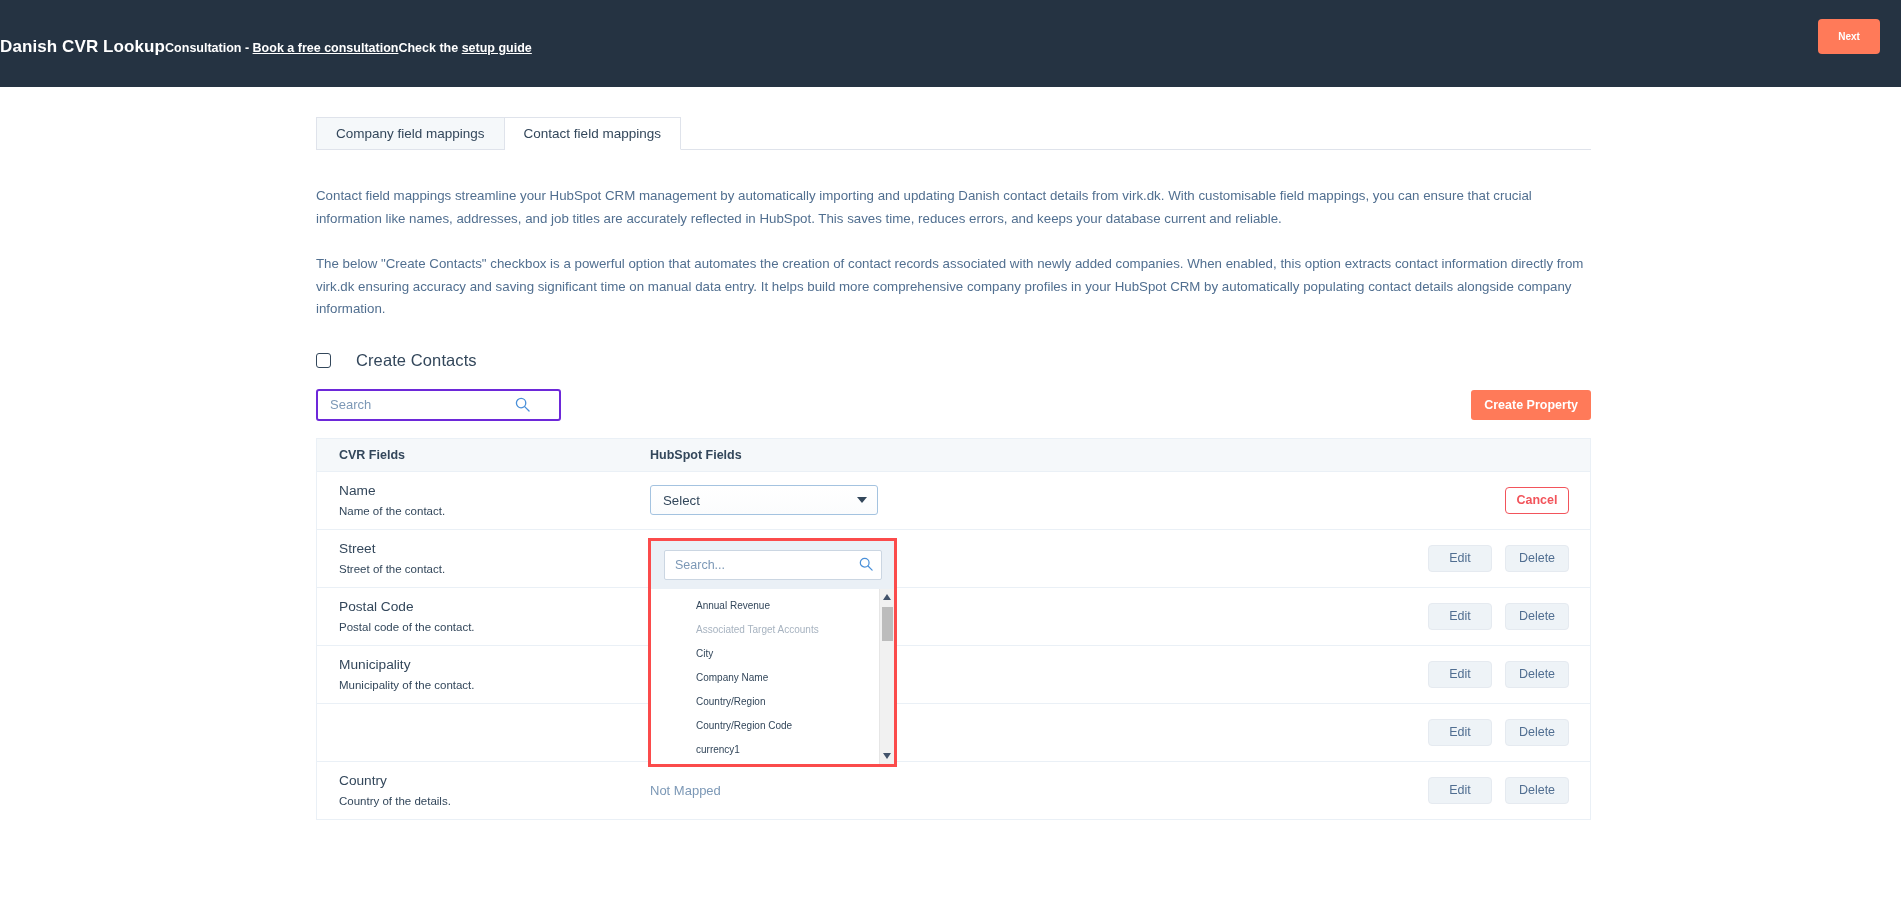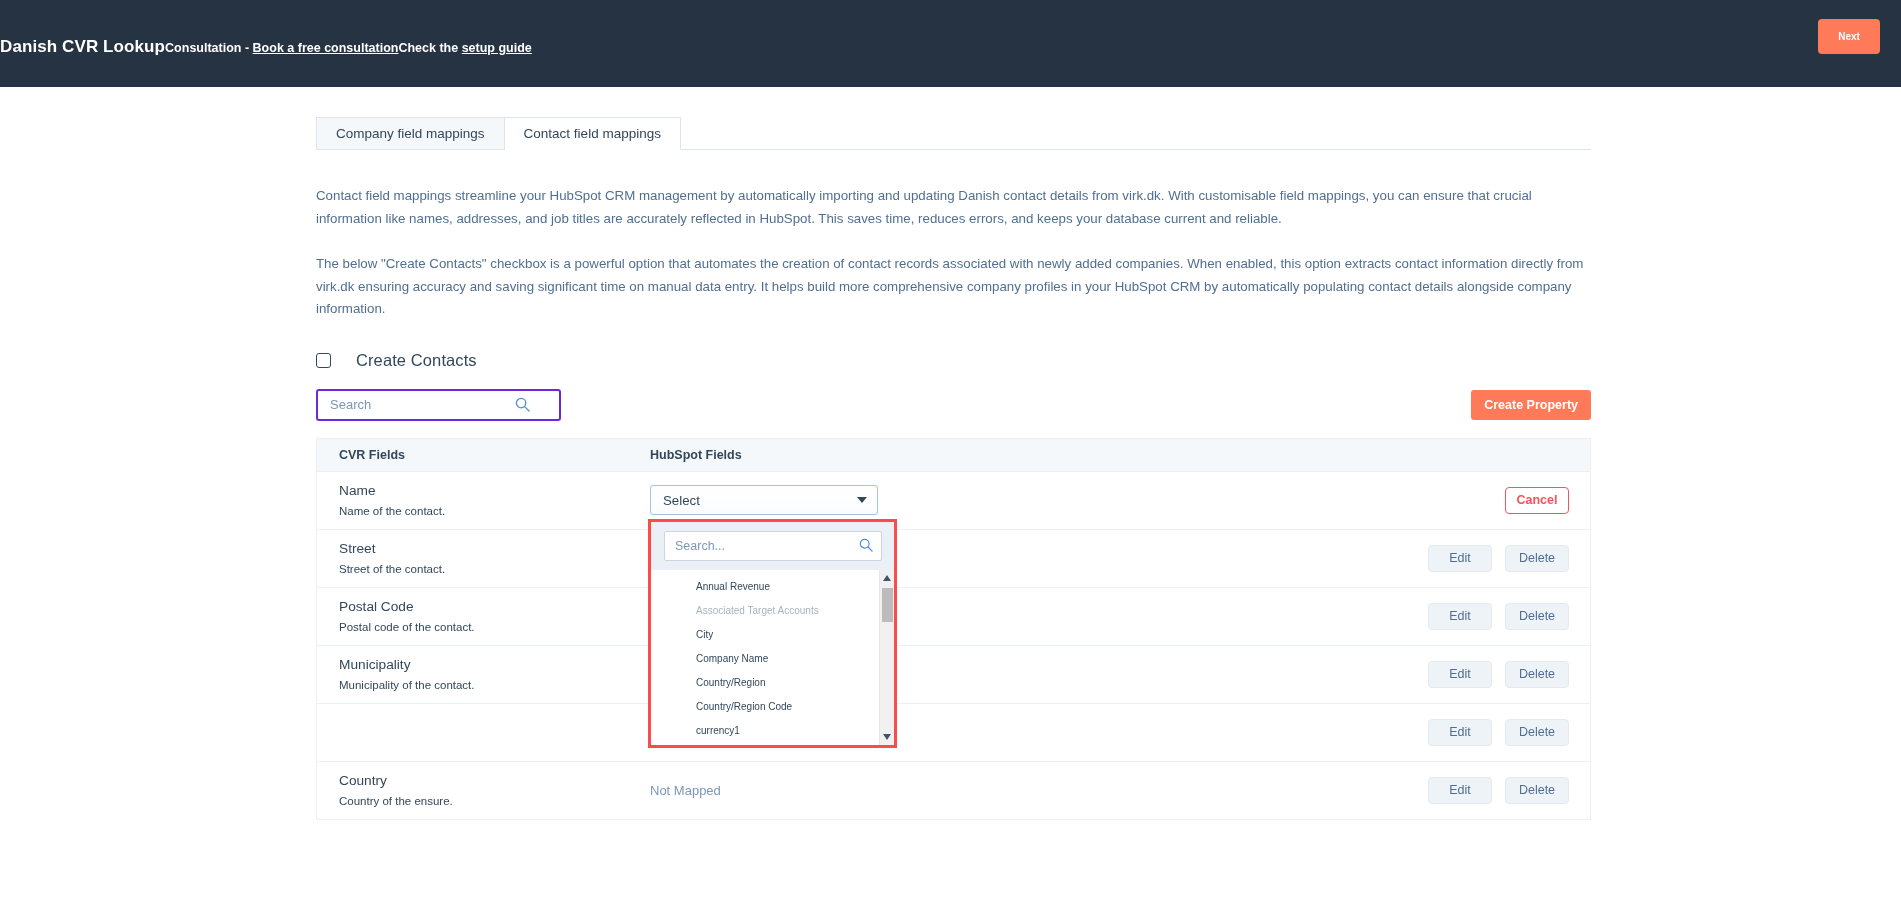--- a/index.html
+++ b/index.html
@@ -275,21 +275,21 @@
     width: 0; height: 0;
     border-left: 5px solid transparent;
     border-right: 5px solid transparent;
     border-top: 6px solid #33475b;
   }
 
   
   .dd-highlight {
     position: absolute;
     left: -2px;
-    top: 34px;
+    top: 53px;
     width: 249px;
     border: 3px solid #fb4b4b;
     background: #ffffff;
     z-index: 40;
   }
   .dd-search-zone {
     background: #eaf0f6;
     padding: 9px 12px 9px 13px;
   }
   .dd-search-wrap {
@@ -498,21 +498,21 @@
       <div class="td-hs"></div>
       <div class="td-actions">
         <button class="btn-sm">Edit</button>
         <button class="btn-sm">Delete</button>
       </div>
     </div>
 
     <div class="trow">
       <div class="td-cvr">
         <div class="cvr-name">Country</div>
-        <div class="cvr-desc">Country of the ensure.</div>
+        <div class="cvr-desc">Country of the details.</div>
       </div>
       <div class="td-hs">
         <span class="not-mapped">Not Mapped</span>
       </div>
       <div class="td-actions">
         <button class="btn-sm">Edit</button>
         <button class="btn-sm">Delete</button>
       </div>
     </div>
 

